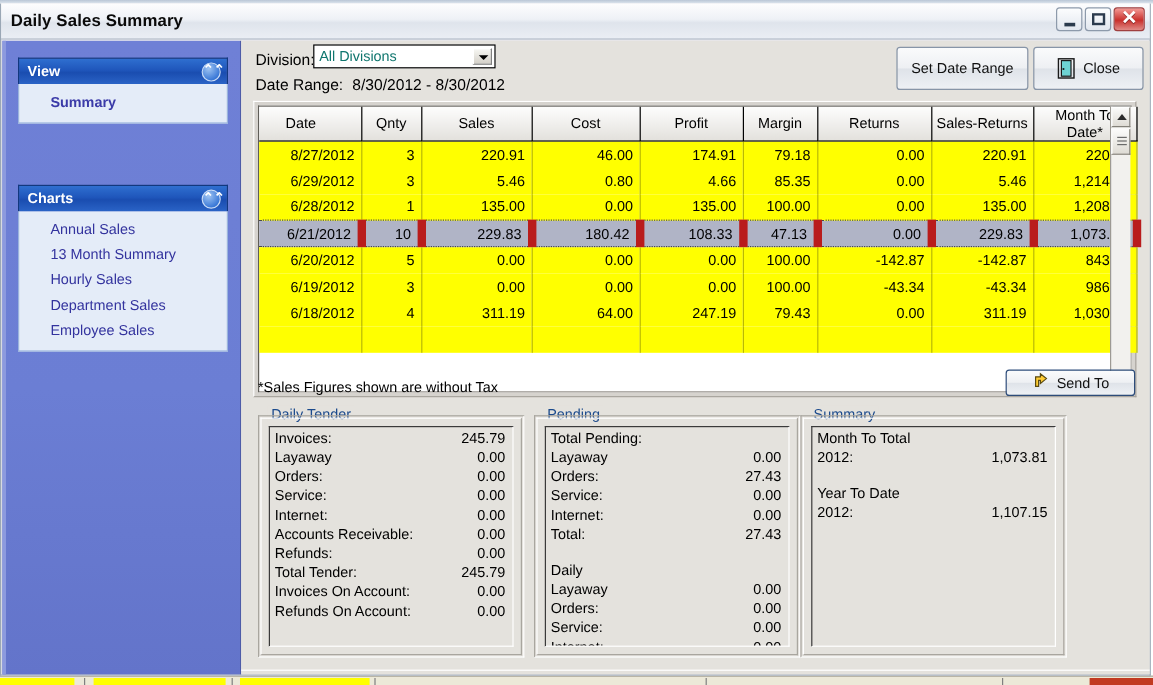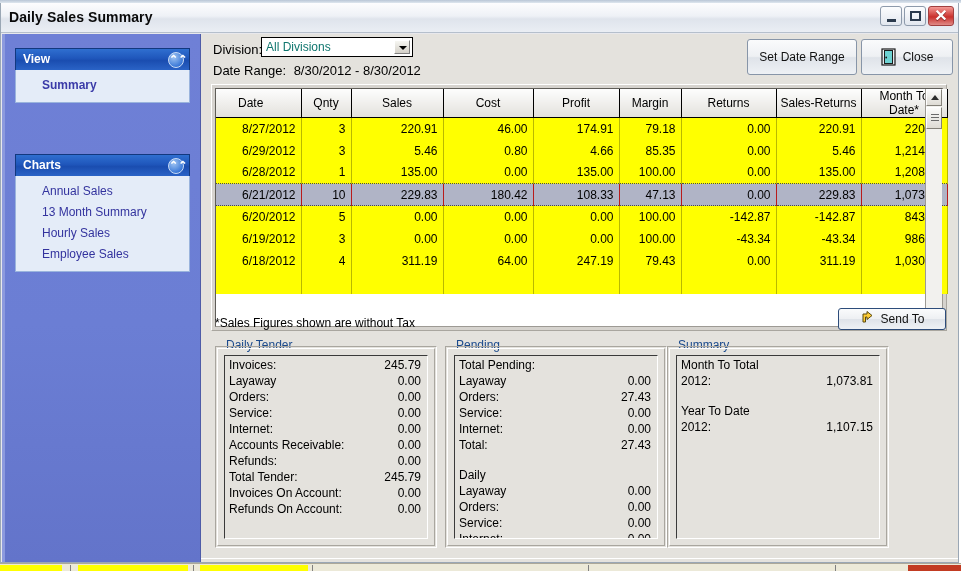--- a/index.html
+++ b/index.html
@@ -189,21 +189,21 @@
     background: #ffff00;
     border-right: 1px solid #b9b900;
     font-size: 12px; color:#000;
     text-align:right; padding: 0 5px;
     box-sizing:border-box;
   }
   table.grid tr.sel td {
     background: #b0b4c6;
     border-top: 1px dotted #4a4a4a;
     border-bottom: 1px dotted #4a4a4a;
-    border-right: 1px solid #b91c1c;
+    border-right: 7px solid #b91c1c;
   }
   .vscroll {
     position:absolute; right: 0; top: 0; width: 17px; height: 100%;
     background:#f2f1ee; border-left:1px solid #9d9a94; box-sizing:border-box;
   }
   .vs-btn {
     position:absolute; left:0; width:16px; height:17px;
     background: linear-gradient(#fbfbfa,#dedbd4);
     border:1px solid #ffffff; border-right-color:#848179; border-bottom-color:#848179;
     box-sizing:border-box;
@@ -317,20 +317,21 @@
         <div class="panel-head">
           <span class="ph-title">Charts</span>
           <span class="chev-btn">
               <span class="chev">⌃⌃</span>
             </span>
         </div>
         <div class="panel-body">
           <div class="sb-item link">Annual Sales</div>
           <div class="sb-item link">13 Month Summary</div>
           <div class="sb-item link">Hourly Sales</div>
+          <div class="sb-item link">Department Sales</div>
           <div class="sb-item link">Employee Sales</div>
         </div>
       </div>
     </div>
 
     <div class="main">
 
       <div class="lbl division-label">Division:</div>
       <div class="combo">
         <span class="cv" title="All Divisions">All Divisions</span>

